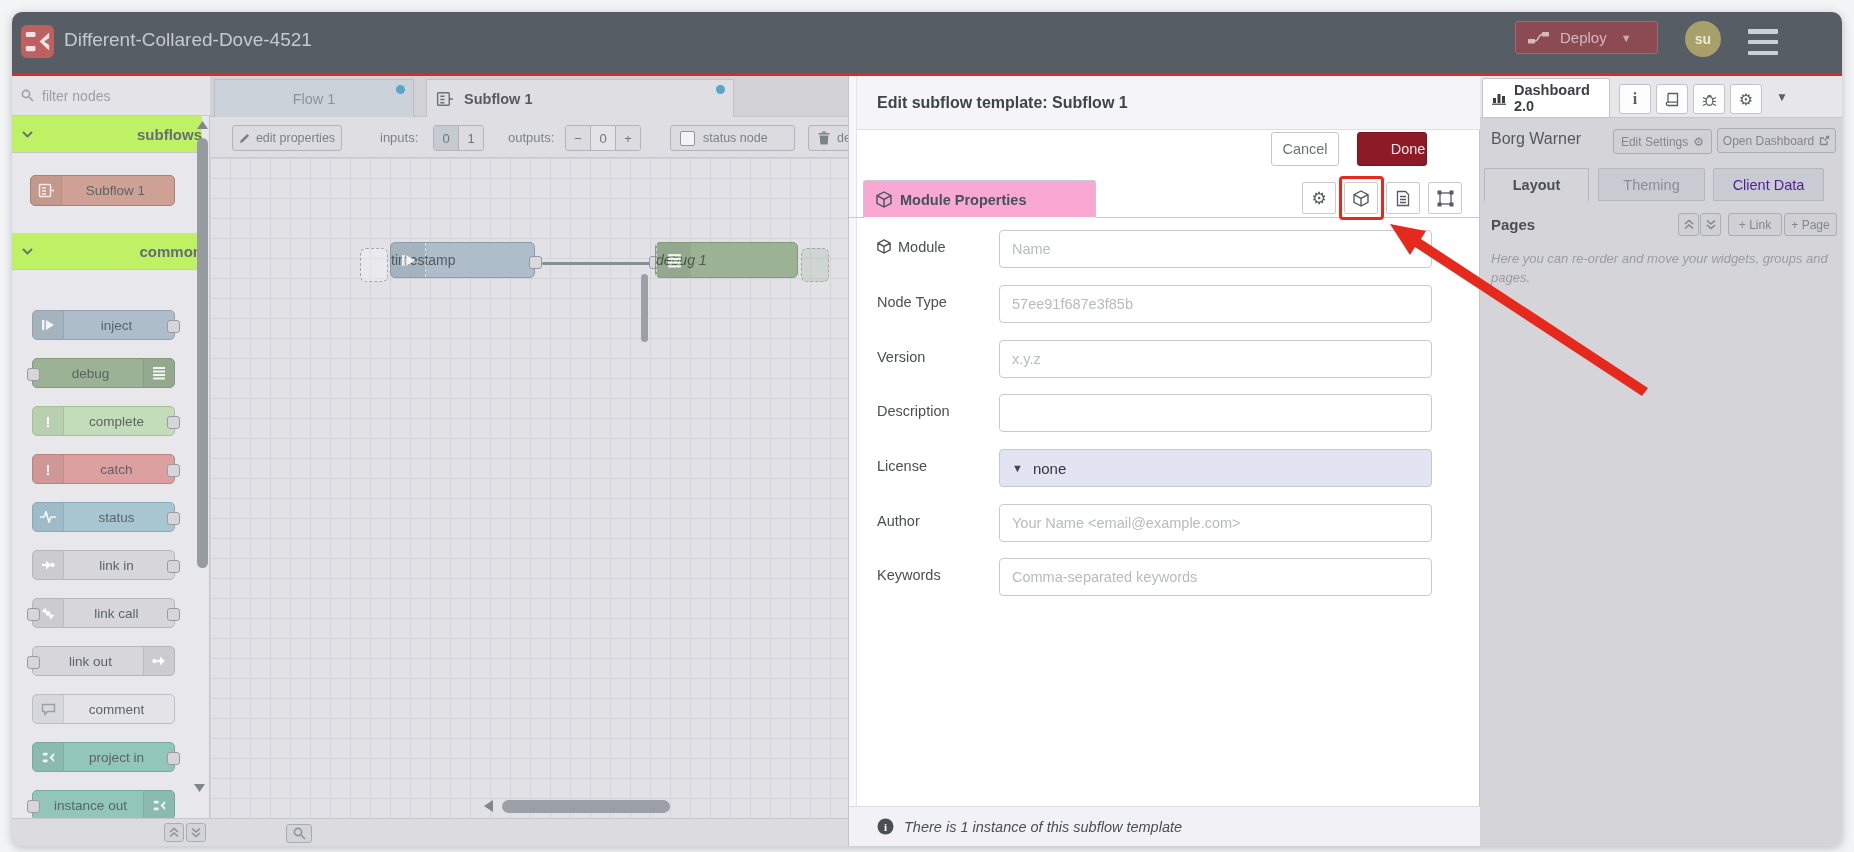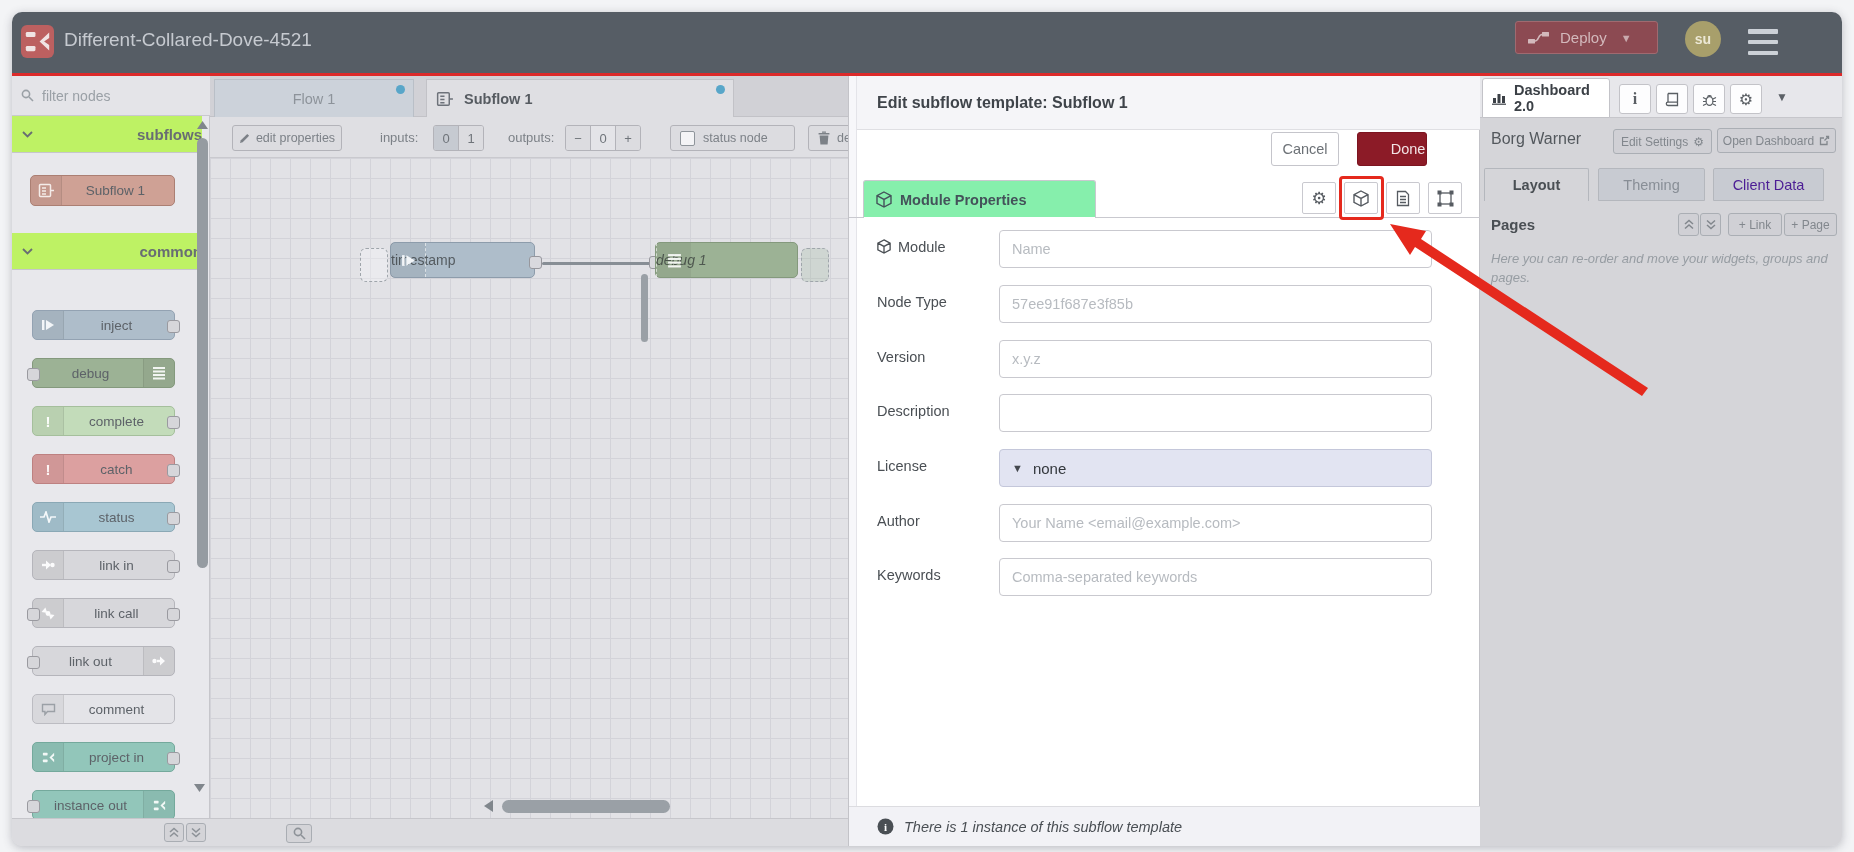--- a/index.html
+++ b/index.html
@@ -79,21 +79,21 @@
   
   #tray{left:836px;top:64px;width:631px;height:770px;background:#ffffff;border-left:1px solid #c3c3c8;box-sizing:border-box;z-index:10;}
   #traygutter{left:0;top:0;width:8px;height:730px;background:#f7f7fa;border-right:1px solid #e4e4e9;box-sizing:border-box;}
   #trayhdr{left:8px;top:0;width:623px;height:54px;background:#f5f5f8;border-bottom:1px solid #dfdfe3;box-sizing:border-box;
            display:flex;align-items:center;}
   #trayhdr span{margin-left:20px;font-size:16px;font-weight:bold;color:#3f444a;}
   #btn-cancel{left:422px;top:56px;width:68px;height:34px;background:#fff;border:1px solid #c5c5cb;border-radius:3px;
           display:flex;align-items:center;justify-content:center;font-size:14.5px;color:#6c7176;box-sizing:border-box;}
   #btn-done{left:508px;top:56px;width:70px;height:34px;background:#8c1b27;border:1px solid #7c1420;border-radius:3px;
           display:flex;align-items:center;justify-content:center;font-size:14.5px;color:#f2e4e5;box-sizing:border-box;padding-left:32px;}
-  #mptab{left:14px;top:104px;width:233px;height:38px;background:#86efac;border:1px solid #c9c9cf;border-bottom:none;
+  #mptab{left:14px;top:104px;width:233px;height:38px;background:#f9a8d4;border:1px solid #c9c9cf;border-bottom:none;
          border-radius:3px 3px 0 0;display:flex;align-items:center;z-index:3;box-sizing:border-box;}
   #mptab span.t{margin-left:8px;font-size:14.5px;font-weight:bold;color:#44525a;}
   #tabdivider{left:0;top:141px;width:631px;height:1px;background:#c9c9cf;z-index:2;}
   #mptab .cover{position:absolute;left:0;right:0;bottom:-1px;height:2px;background:#fff;}
   .traybtn{position:absolute;top:106px;width:34px;height:32px;background:#fff;border:1px solid #c9c9cf;border-radius:2px;
            display:flex;align-items:center;justify-content:center;box-sizing:border-box;z-index:3;}
   #redbox{left:490px;top:100px;width:45px;height:44px;border:3px solid #e5291d;border-radius:4px;box-sizing:border-box;z-index:4;}
   .frow{position:absolute;left:0;width:631px;height:38px;}
   .frow .flabel{position:absolute;left:28px;top:9px;font-size:14.5px;color:#4a4f54;}
   .frow input{position:absolute;left:150px;top:0;width:433px;height:38px;border:1px solid #c9c9cf;border-radius:4px;

